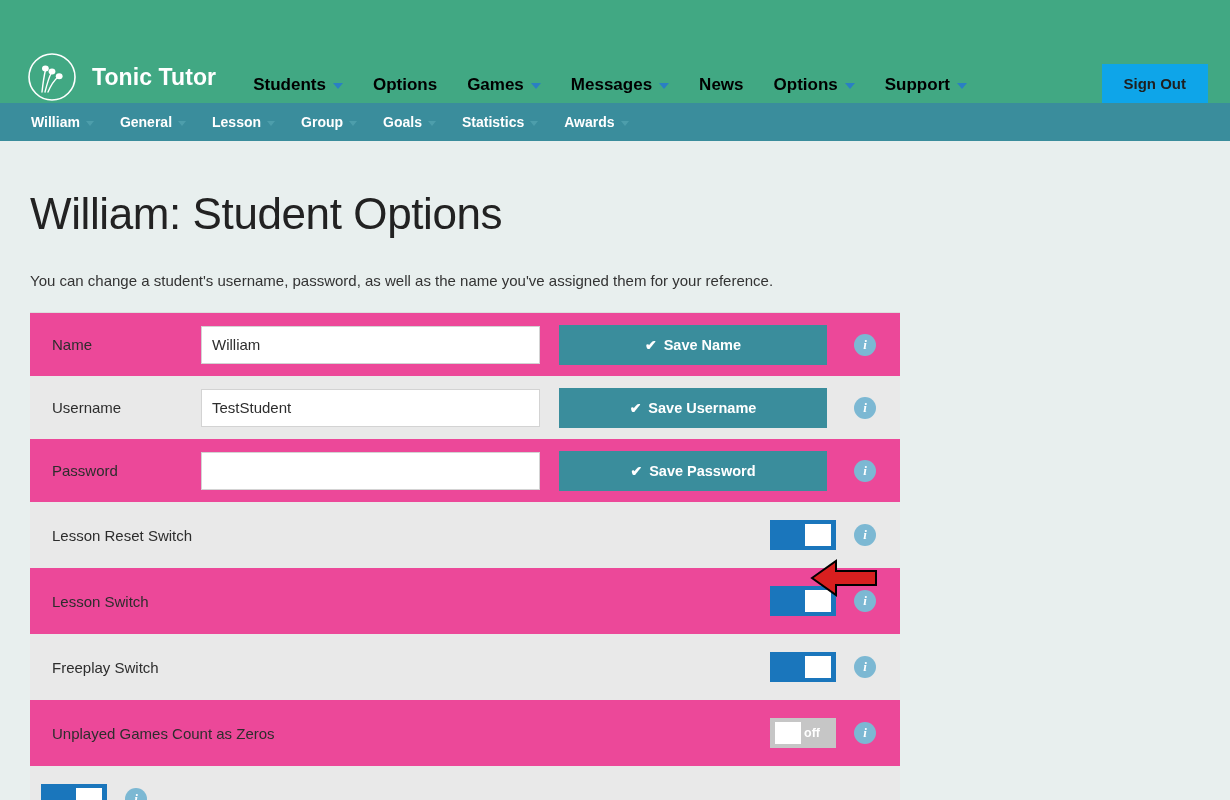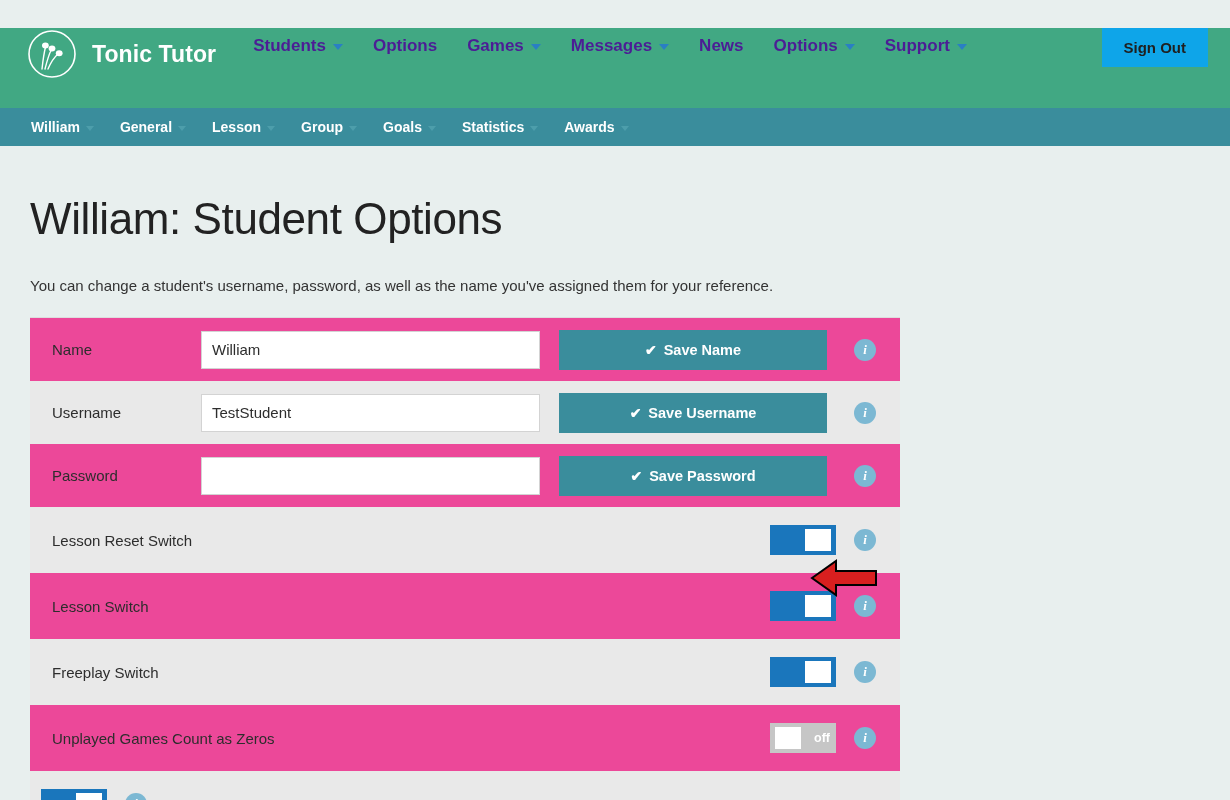--- a/index.html
+++ b/index.html
@@ -12,27 +12,26 @@
 
   body {
     font-family: "Liberation Sans", sans-serif;
     background: #e8efee;
     color: #2f2f2f;
     -webkit-font-smoothing: antialiased;
   }
 
   
   .topbar {
-    height: 80px;
+    height: 103px;
     background: #41a883;
     display: flex;
-    align-items: flex-start;
+    align-items: flex-end;
     padding: 0 22px 0 26px;
     position: relative;
-    margin-top: 28px;
   }
 
   .brand {
     display: flex;
     align-items: center;
     gap: 14px;
     margin-right: 22px;
   }
 
   .logo-mark {
@@ -53,21 +52,21 @@
     display: flex;
     align-items: center;
     gap: 0px;
     flex: 1 1 auto;
   }
 
   .nav-item {
     display: flex;
     align-items: center;
     gap: 7px;
-    color: #4c1d95;
+    color: #000000;
     font-size: 17px;
     font-weight: bold;
     padding: 8px 15px;
     white-space: nowrap;
     cursor: pointer;
   }
 
   .caret {
     width: 0;
     height: 0;
@@ -223,21 +222,21 @@
     top: 4px;
     width: 26px;
     height: 22px;
     background: #ffffff;
     right: 5px;
   }
   .switch.off .track { background: #c6c6c6; }
   .switch.off .knob { right: auto; left: 5px; }
   .switch .off-text {
     position: absolute;
-    right: 6px;
+    right: 16px;
     top: 0;
     bottom: 0;
     display: flex;
     align-items: center;
     color: #ffffff;
     font-size: 12.5px;
     font-weight: bold;
   }
 
   

